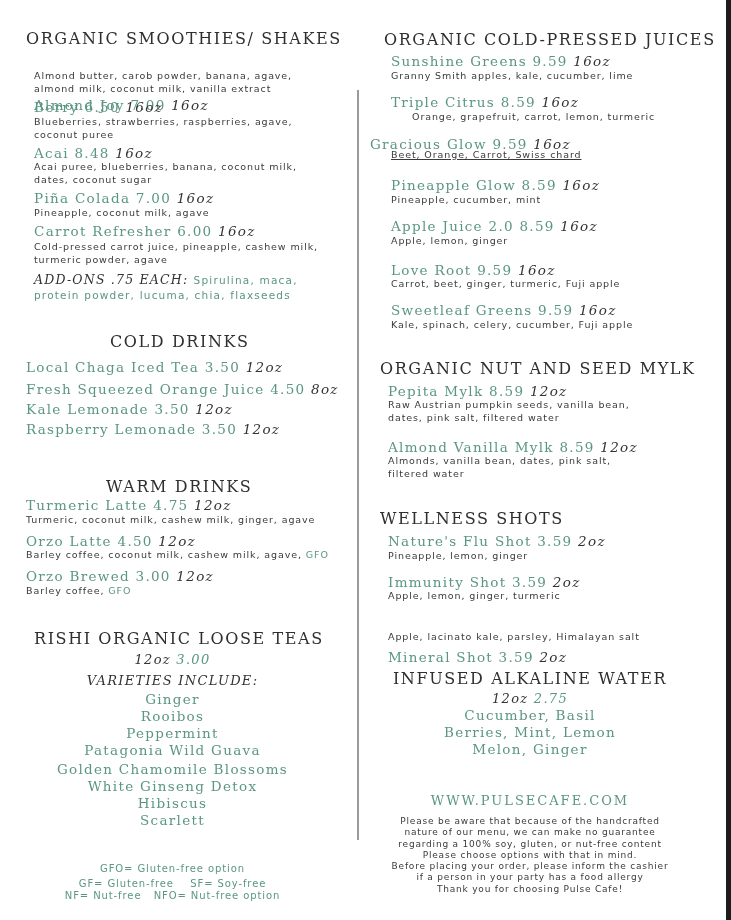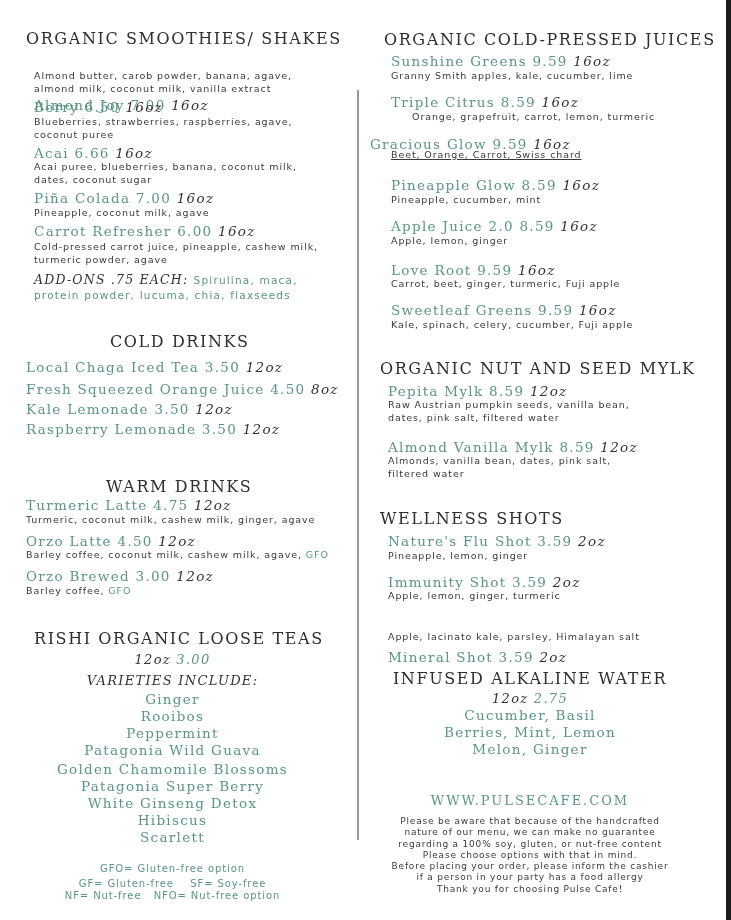--- a/index.html
+++ b/index.html
@@ -36,21 +36,21 @@
     <div>Almond butter, carob powder, banana, agave,</div>
     <div>almond milk, coconut milk, vanilla extract</div>
   </div>
 
 <div class="abs name" style="left:34px;top:99px;"><span>Berry 6.50</span> <span class="size">16oz</span></div>
 <div class="abs desc" style="left:34px;top:115px;">
     <div>Blueberries, strawberries, raspberries, agave,</div>
     <div>coconut puree</div>
   </div>
 
-<div class="abs name" style="left:34px;top:145px;"><span>Acai 6.66</span> <span class="size">16oz</span></div>
+<div class="abs name" style="left:34px;top:145px;"><span>Acai 8.48</span> <span class="size">16oz</span></div>
 <div class="abs desc" style="left:34px;top:160px;">
     <div>Acai puree, blueberries, banana, coconut milk,</div>
     <div>dates, coconut sugar</div>
   </div>
 
 <div class="abs name" style="left:34px;top:190px;"><span>Piña Colada 7.00</span> <span class="size">16oz</span></div>
 <div class="abs desc" style="left:34px;top:206px;">
     <div>Pineapple, coconut milk, agave</div>
   </div>
 
@@ -81,21 +81,20 @@
 
 <div class="abs h" style="left:34px;top:629px;">RISHI ORGANIC LOOSE TEAS</div>
 <div class="abs center it" style="left:0;width:345px;top:652px;font-size:13px;letter-spacing:1.3px;"><span style="color:#333">12oz</span> <span class="teal">3.00</span></div>
 <div class="abs center it" style="left:0;width:345px;top:673px;font-size:13px;letter-spacing:1.3px;color:#333;">VARIETIES INCLUDE:</div>
 <div class="abs center" style="left:0;width:345px;top:691px;">
   <div class="tea">Ginger</div>
   <div class="tea">Rooibos</div>
   <div class="tea">Peppermint</div>
   <div class="tea">Patagonia Wild Guava</div>
   <div class="tea" style="margin-top:2px;">Golden Chamomile Blossoms</div>
-  <div class="tea">Patagonia Super Berry</div>
   <div class="tea">White Ginseng Detox</div>
   <div class="tea">Hibiscus</div>
   <div class="tea">Scarlett</div>
 </div>
 
 <div class="abs center legend" style="left:0;width:345px;top:863px;">
   <div>GFO= Gluten-free option</div>
   <div style="margin-top:3px;"><span>GF= Gluten-free</span>&nbsp;&nbsp;&nbsp;&nbsp;<span>SF= Soy-free</span></div>
   <div><span>NF= Nut-free</span>&nbsp;&nbsp;&nbsp;<span>NFO= Nut-free option</span></div>
 </div>

